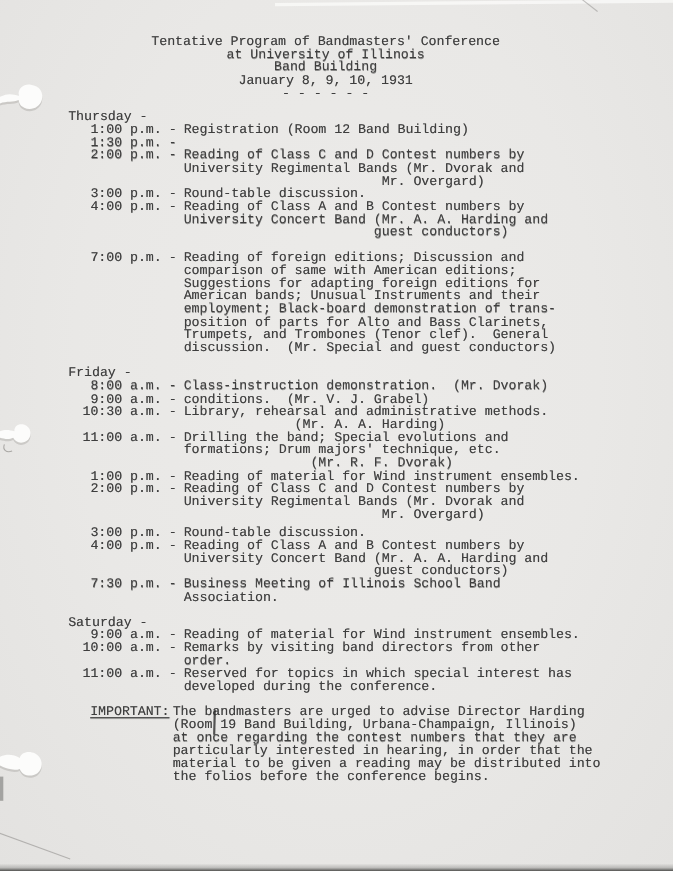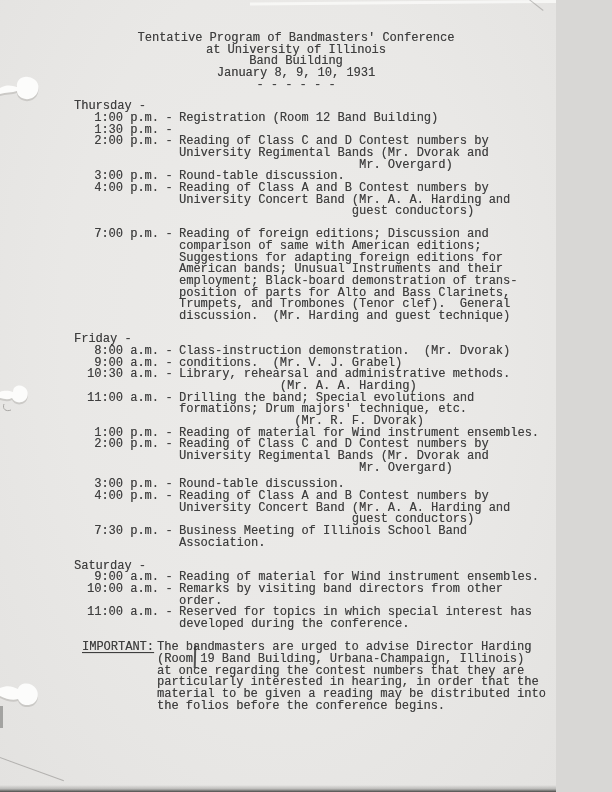--- a/index.html
+++ b/index.html
@@ -1,30 +1,30 @@
 <!DOCTYPE html>
 <html><head>
 <meta charset="utf-8">
 <style>
   html, body { margin:0; padding:0; }
   body {
     width:612px; height:792px; overflow:hidden;
     background:#d8d7d5;
   }
   .page {
-    position:relative; width:556px; height:792px; overflow:hidden;
+    position:relative; width:612px; height:792px; overflow:hidden;
     background: radial-gradient(ellipse at 50% 42%, #ecebe9 0%, #e9e8e6 55%, #e3e2e0 100%);
     font-family:"Liberation Mono","DejaVu Sans Mono",monospace;
     font-size:12px; line-height:11.65px; color:#3e3e3e;
     text-shadow:0.2px 0.2px 0.6px rgba(62,62,62,0.55);
   }
   .content { position:absolute; left:0; top:0; width:612px; padding-top:33px; }
   header { text-align:center; padding-right:20px; }
   .c-line, .line, .time, .dash, .day, .imp-label { white-space:pre; }
-  .sections { padding-left:62px;margin-left:12px; }
+  .sections { padding-left:62px; }
   section { margin-top:11.65px; }
   section.first { margin-top:10px; }
   .entry { display:flex; align-items:flex-start; }
   .time { width:85px; text-align:right; flex:0 0 auto; }
   .dash { width:20px; text-align:center; flex:0 0 auto; }
   .desc { flex:1 1 auto; }
   .gap-lg { margin-top:11.65px; }
   .gap-sm { margin-top:5px; }
   .important { display:flex; margin-top:11.65px; padding-left:82px; }
   .imp-label { width:75px; flex:0 0 auto; text-decoration:underline; text-underline-offset:2px; }
@@ -126,21 +126,21 @@
           <div class="time">7:00 p.m.</div>
           <div class="dash">-</div>
           <div class="desc">
             <div class="line">Reading of foreign editions; Discussion and</div>
             <div class="line">comparison of same with American editions;</div>
             <div class="line">Suggestions for adapting foreign editions for</div>
             <div class="line">American bands; Unusual Instruments and their</div>
             <div class="line">employment; Black-board demonstration of trans-</div>
             <div class="line">position of parts for Alto and Bass Clarinets,</div>
             <div class="line">Trumpets, and Trombones (Tenor clef).  General</div>
-            <div class="line">discussion.  (Mr. Harding and guest technique)</div>
+            <div class="line">discussion.  (Mr. Special and guest conductors)</div>
           </div>
         </div>
       </section>
 
       <section>
         <div class="day">Friday -</div>
         <div class="entry">
           <div class="time">8:00 a.m.</div>
           <div class="dash">-</div>
           <div class="desc">

